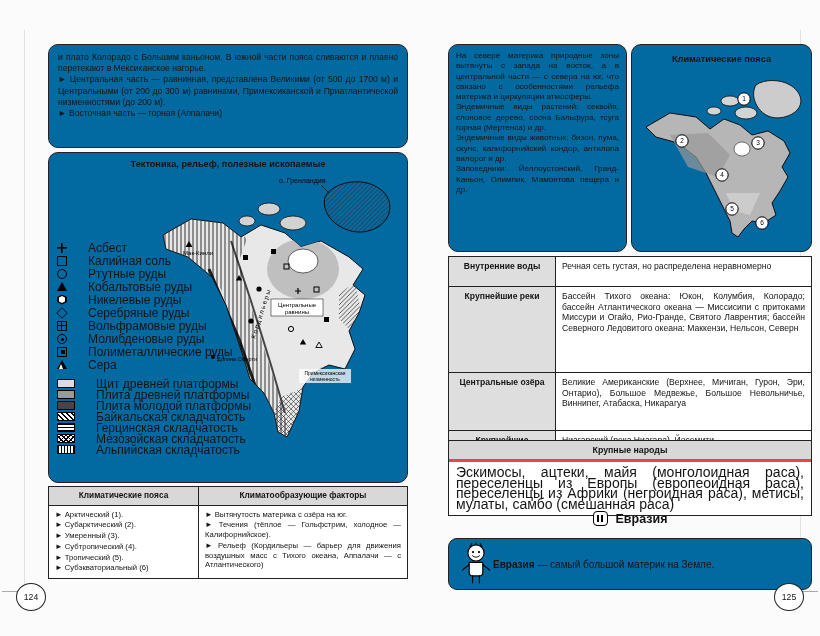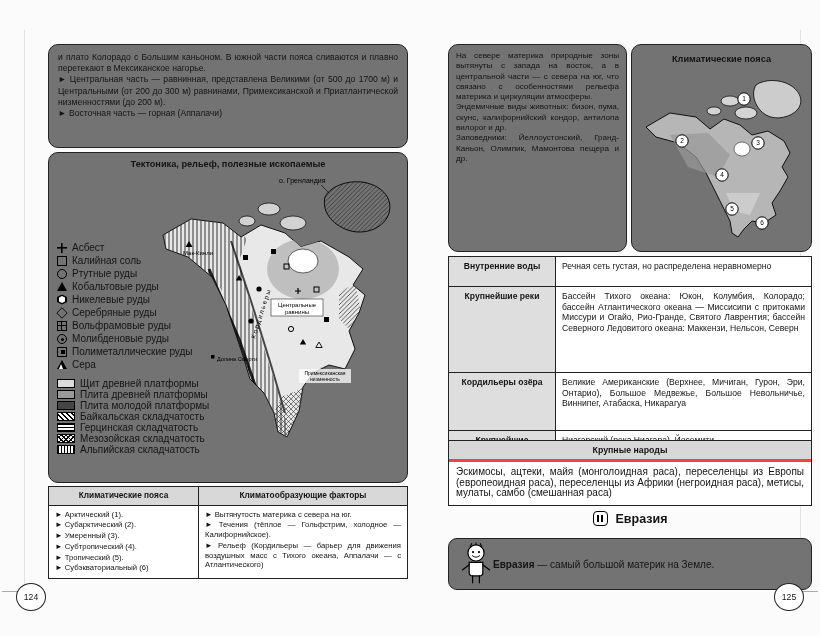--- a/index.html
+++ b/index.html
@@ -5,33 +5,33 @@
   * { margin:0; padding:0; box-sizing:border-box; }
   html,body { width:820px; height:636px; }
   body {
     background:#fbfbfb;
     font-family:"Liberation Sans","DejaVu Sans",sans-serif;
     color:#141414;
     position:relative;
     overflow:hidden;
   }
   .page { position:absolute; top:0; height:636px; }
-  .box { position:absolute; border:1px solid #222; border-radius:10px; background:#737373; overflow:hidden; }
+  .box { position:absolute; border:1px solid #222; border-radius:10px; background:#0369a1; overflow:hidden; }
   .para { text-align:justify; }
 
   
   .intro-box { left:48px; top:44px; width:360px; height:104px; padding:7px 9px; font-size:8.6px; line-height:11.2px; }
   .intro-box .para { margin:0; }
 
   .map-frame { left:48px; top:152px; width:360px; height:331px; }
   .map-title { text-align:center; font-weight:bold; font-size:9.2px; padding-top:6px; position:relative; z-index:3; }
   svg.tect { position:absolute; right:2px; top:16px; z-index:1; }
 
   .legend { position:absolute; left:8px; top:88px; width:118px; z-index:2; }
-  .legend-item { display:flex; align-items:center; gap:5px; height:13px; font-size:10px; }
+  .legend-item { display:flex; align-items:center; gap:21px; height:13px; font-size:12px; }
   .legend-item.struct { height:11px; }
   .legend-gap { height:7px; }
   .legend-label { white-space:nowrap; }
 
   .sym { flex:0 0 10px; width:10px; height:10px; position:relative; display:inline-block; }
   .sym.plus { background-image:linear-gradient(#000,#000),linear-gradient(#000,#000);
               background-size:10px 1.6px,1.6px 10px; background-position:center; background-repeat:no-repeat; }
   .sym.square { border:1.3px solid #000; }
   .sym.circle { border:1.3px solid #000; border-radius:50%; }
   .sym.tri::after { content:""; position:absolute; left:0; top:0.5px;
@@ -82,21 +82,21 @@
   .waters-table td { padding:4px 6px; }
   .waters-table td.term { background:#dedede; font-weight:bold;text-align:center; }
   .waters-table td.val { text-align:justify; }
   .waters-table tr:nth-child(1) td { height:30px; }
   .waters-table tr:nth-child(2) td { height:86px; }
   .waters-table tr:nth-child(3) td { height:58px; }
   .waters-table tr:nth-child(4) td { height:20px; }
 
   .peoples-box { position:absolute; left:448px; top:440px; width:364px; border:1px solid #222; background:#fff; }
   .peoples-header { background:#d8d8d8; border-bottom:3px solid #ef4444; text-align:center; font-weight:bold; font-size:8.8px; padding:4px 0; }
-  .peoples-text { padding:5px 7px 6px; font-size:10px; line-height:10.5px; text-align:justify; }
+  .peoples-text { padding:5px 7px 6px; font-size:14px; line-height:10.5px; text-align:justify; }
 
   .section-heading { position:absolute; left:448px; top:511px; width:364px; display:flex; justify-content:center; align-items:center; gap:8px; font-weight:bold; font-size:12.5px; }
   .section-icon { width:15px; height:15px; border:1.7px solid #000; border-radius:4px; display:inline-flex; align-items:center; justify-content:center; gap:2.5px; background:#fff; }
   .section-icon i { width:2.2px; height:7.5px; background:#000; display:block; }
 
   .mascot-box { left:448px; top:538px; width:364px; height:52px; border-radius:9px; display:flex; align-items:center; gap:0; padding:5px 10px 5px 10px; overflow:visible; }
   .mascot-note { font-size:10px; line-height:13px; }
 
   .page-badge { position:absolute; width:30px; height:28px; border:1px solid #222; border-radius:50%; display:flex; align-items:center; justify-content:center; font-size:8.6px; background:#fff; z-index:6; }
   .badge-left { left:16px; top:583px; }
@@ -288,36 +288,37 @@
     <tr>
       <td>
         <div>► Арктический (1).</div>
         <div>► Субарктический (2).</div>
         <div>► Умеренный (3).</div>
         <div>► Субтропический (4).</div>
         <div>► Тропический (5).</div>
         <div>► Субэкваториальный (6)</div>
       </td>
       <td>
-        <div>► Вытянутость материка с севера на юг.</div>
+        <div>► Вытянутость материка с озёра на юг.</div>
         <div>► Течения (тёплое — Гольфстрим, холодное — Калифорнийское).</div>
         <div>► Рельеф (Кордильеры — барьер для движения воздушных масс с Тихого океана, Аппалачи — с Атлантического)</div>
       </td>
     </tr>
   </tbody>
     </table>
 
   <div class="badge-line l"></div>
   <div class="page-badge badge-left">124</div>
 </div>
 
 <div class="page">
 
   <div class="box nz-box">
     <p class="para">На севере материка природные зоны вытянуты с запада на восток, а в центральной части — с севера на юг, что связано с особенностями рельефа материка и циркуляции атмосферы.</p>
+    <p class="para">Эндемичные виды растений: секвойя, слоновое дерево, сосна Бальфура, тсуга горная (Мертенса) и др.</p>
     <p class="para">Эндемичные виды животных: бизон, пума, скунс, калифорнийский кондор, антилопа вилорог и др.</p>
     <p class="para">Заповедники: Йеллоустонский, Гранд-Каньон, Олимпик, Мамонтова пещера и др.</p>
   </div>
 
   <div class="box cmap-box">
     <div class="cmap-title">Климатические пояса</div>
     <svg class="cmap" width="169" height="172" viewBox="0 0 169 172">
       <path d="M118 10 C126 4 142 4 152 10 C162 16 166 26 160 34 C154 42 138 46 128 40 C118 34 112 20 118 10 Z" fill="#cccccc" stroke="#000" stroke-width="0.8"></path>
       <g fill="#d4d4d4" stroke="#000" stroke-width="0.7">
         <ellipse cx="92" cy="26" rx="9" ry="5"></ellipse>
@@ -354,21 +355,21 @@
     <tbody>
         <tr>
       <td class="term">Внутренние воды</td>
       <td class="val">Речная сеть густая, но распределена неравномерно</td>
     </tr>
     <tr>
       <td class="term">Крупнейшие реки</td>
       <td class="val">Бассейн Тихого океана: Юкон, Колумбия, Колорадо; бассейн Атлантического океана — Миссисипи с притоками Миссури и Огайо, Рио-Гранде, Святого Лаврентия; бассейн Северного Ледовитого океана: Маккензи, Нельсон, Северн</td>
     </tr>
     <tr>
-      <td class="term">Кордильеры озёра</td>
+      <td class="term">Центральные озёра</td>
       <td class="val">Великие Американские (Верхнее, Мичиган, Гурон, Эри, Онтарио), Большое Медвежье, Большое Невольничье, Виннипег, Атабаска, Никарагуа</td>
     </tr>
     <tr>
       <td class="term">Крупнейшие водопады</td>
       <td class="val">Ниагарский (река Ниагара), Йосемити</td>
     </tr>
   </tbody>
     </table>
 
   <div class="peoples-box">

